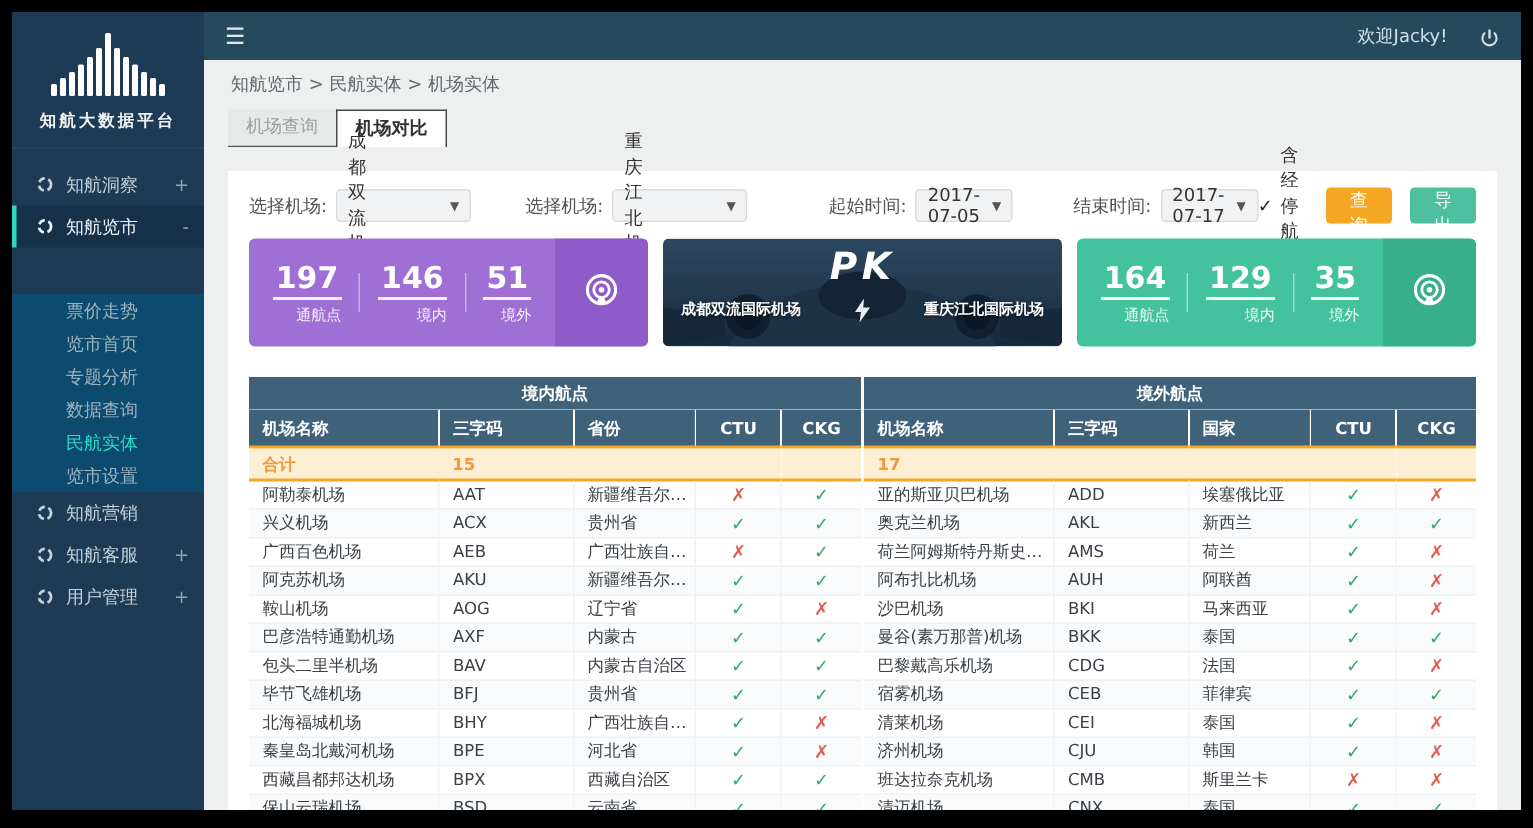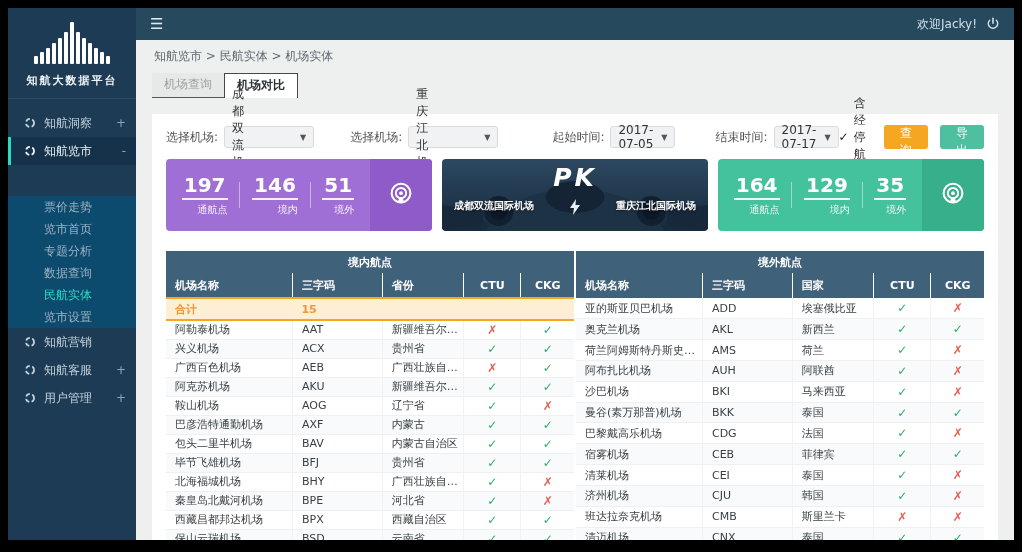--- a/index.html
+++ b/index.html
@@ -20,21 +20,21 @@
   .menu-item .toggle { margin-left:auto; color:#8fa5b3; font-size:12px; }
   .menu-item.active { background:#16314a; border-left:3px solid #2cd9c5; color:#eaf2f7; }
   .submenu { background:#0c4a6e;margin-top:31px; }
   .submenu-item { height:22px; line-height:22px; padding-left:36px; color:#9db2c0; font-size:12px; cursor:pointer; }
   .submenu-item.active { color:#2cd9c5; }
 
   
   .main { flex:1; display:flex; flex-direction:column; min-width:0; }
   .topbar { height:32px; background:#26495e; display:flex; align-items:center; padding:0 14px; flex-shrink:0; }
   .hamburger { color:#dfe9ef; font-size:15px; cursor:pointer; }
-  .topbar-right { margin-left:auto; display:flex; align-items:center; gap:9px; }
+  .topbar-right { margin-left:auto; display:flex; align-items:flex-end; gap:21px; }
   .welcome { color:#cfe0ea; font-size:12px; }
   .power { display:inline-flex; cursor:pointer; }
 
   .content { flex:1; overflow:hidden; }
   .breadcrumb { font-size:12px; color:#5e6a70; padding:8px 18px 6px; }
   .tabstrip { margin:2px 16px 16px; display:inline-flex; border-bottom:1px solid #55595c; vertical-align:bottom; margin-left:16px; }
   .tab { font-size:12px; padding:3px 12px 4px; cursor:pointer; }
   .tab.inactive { color:#9aa1a5; background:#e7e9e9; }
   .tab.active { background:#fff; color:#2b3135; font-weight:bold; border:1px solid #45484b; border-bottom:none; margin-bottom:-1px; }
 
@@ -440,20 +440,27 @@
               <tr class="grp-row">
                     <th colspan="5">境外航点</th>
                   </tr>
               <tr class="hdr-row">
                     <th>机场名称</th>
                     <th>三字码</th>
                     <th>国家</th>
                     <th class="c">CTU</th>
                     <th class="c">CKG</th>
                   </tr>
+              <tr class="total-row">
+                    <td>17</td>
+                    <td></td>
+                    <td></td>
+                    <td></td>
+                    <td></td>
+                  </tr>
             </thead>
             <tbody class="data">
                   <tr>
                     <td>亚的斯亚贝巴机场</td>
                     <td>ADD</td>
                     <td>埃塞俄比亚</td>
                     <td class="c"><span class="mark-y">✓</span></td>
                     <td class="c"><span class="mark-n">✗</span></td>
                   </tr>
                   <tr>

